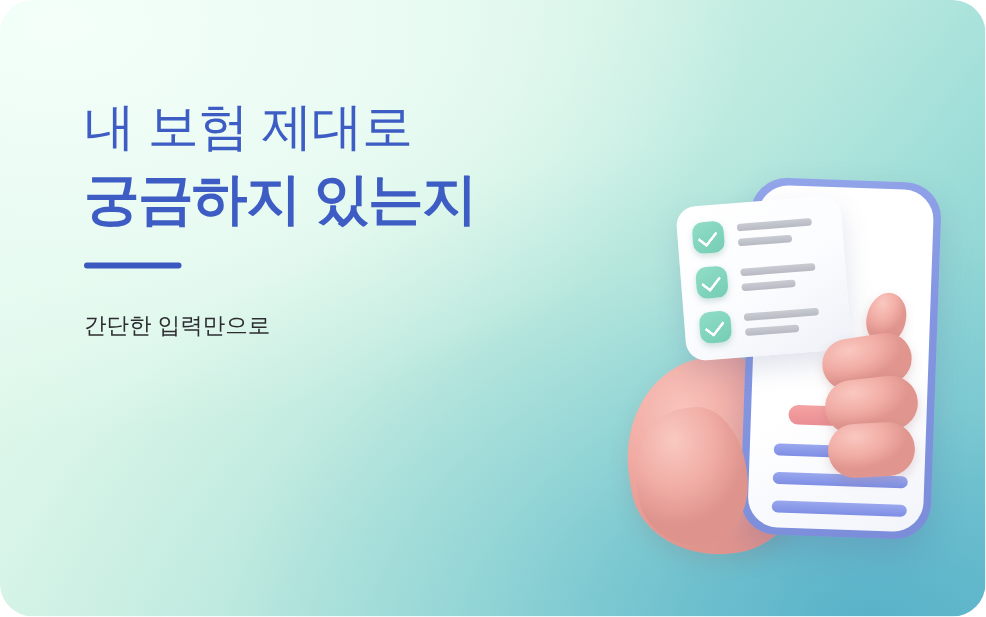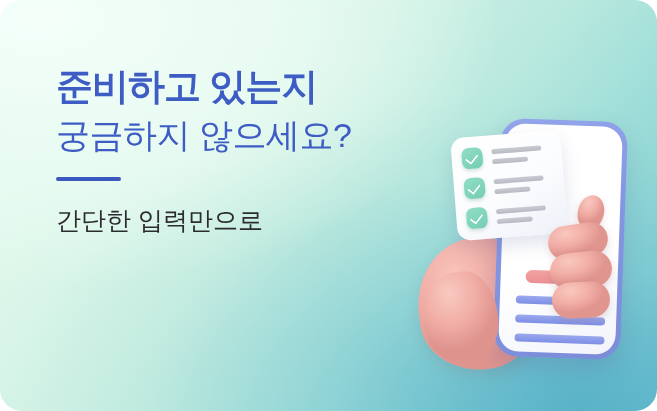--- a/index.html
+++ b/index.html
@@ -24,21 +24,21 @@
   .hl-1{font-size:34px;font-weight:400;line-height:46px;}
   .hl-2{font-size:37px;font-weight:700;line-height:49px;letter-spacing:-1px;}
   .hl-3{font-size:34px;font-weight:400;line-height:48px;}
 
   #divider{
     margin-top:18px;width:65px;height:4px;border-radius:2px;background:#3b58c0;
   }
 
   #sub{margin-top:24px;}
   .sub-line{
-    color:#2c2c30;font-size:25px;line-height:30px;white-space:nowrap;
+    color:#2c2c30;font-size:15px;line-height:30px;white-space:nowrap;
     font-family:"Liberation Sans","DejaVu Sans",sans-serif;
   }
   .sub-1{font-weight:400;}
   .sub-2{font-weight:400;margin-top:6px;}
   .sub-strong{font-weight:700;text-decoration:underline;text-underline-offset:3px;
                text-decoration-thickness:2px;}
 
   
   #art{position:absolute;left:404px;top:96px;width:253px;height:315px;}
 
@@ -116,22 +116,22 @@
     transform:rotate(-7deg);
   }
 </style>
 </head>
 <body>
 
 <div id="banner">
 
   <div id="copy">
 
-    <div class="hl hl-2">준비하고 있는지</div>
-    <div class="hl hl-3">궁금하지 않으세요?</div>
+    <div class="hl hl-1">내 보험 제대로</div>
+    <div class="hl hl-2">궁금하지 있는지</div>
 
     <div id="divider"></div>
 
     <div id="sub">
       <div class="sub-line sub-1">간단한 입력만으로</div>
     </div>
   </div>
 
   <div id="art">
 

